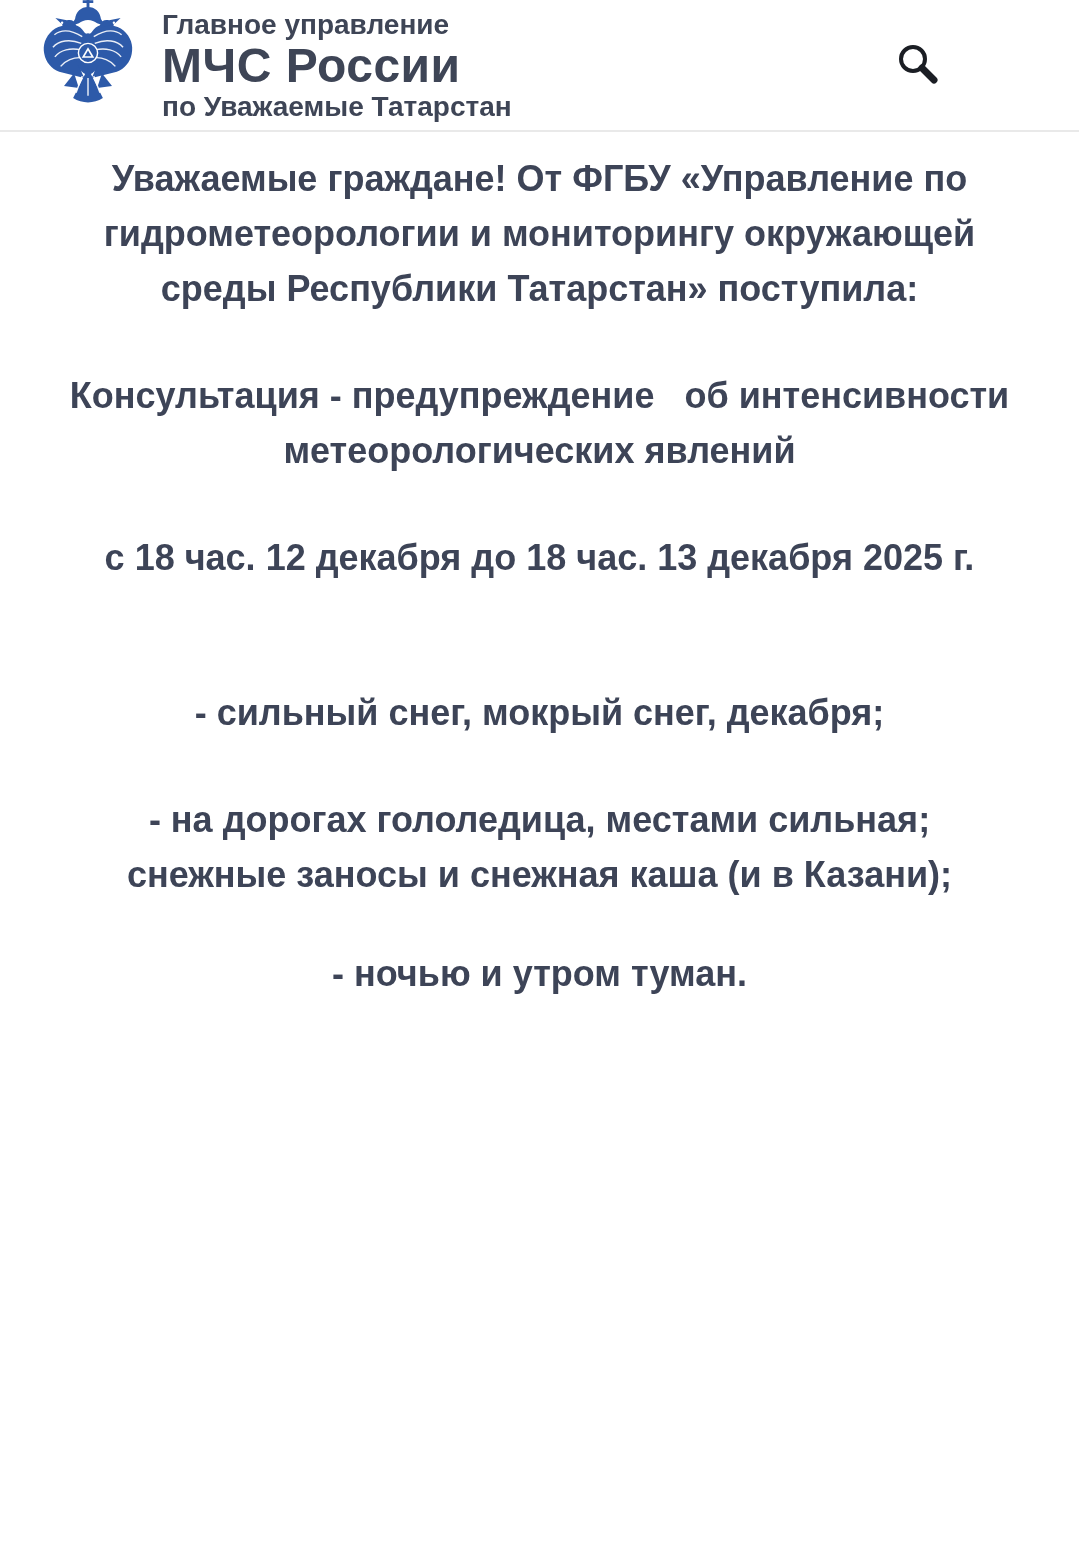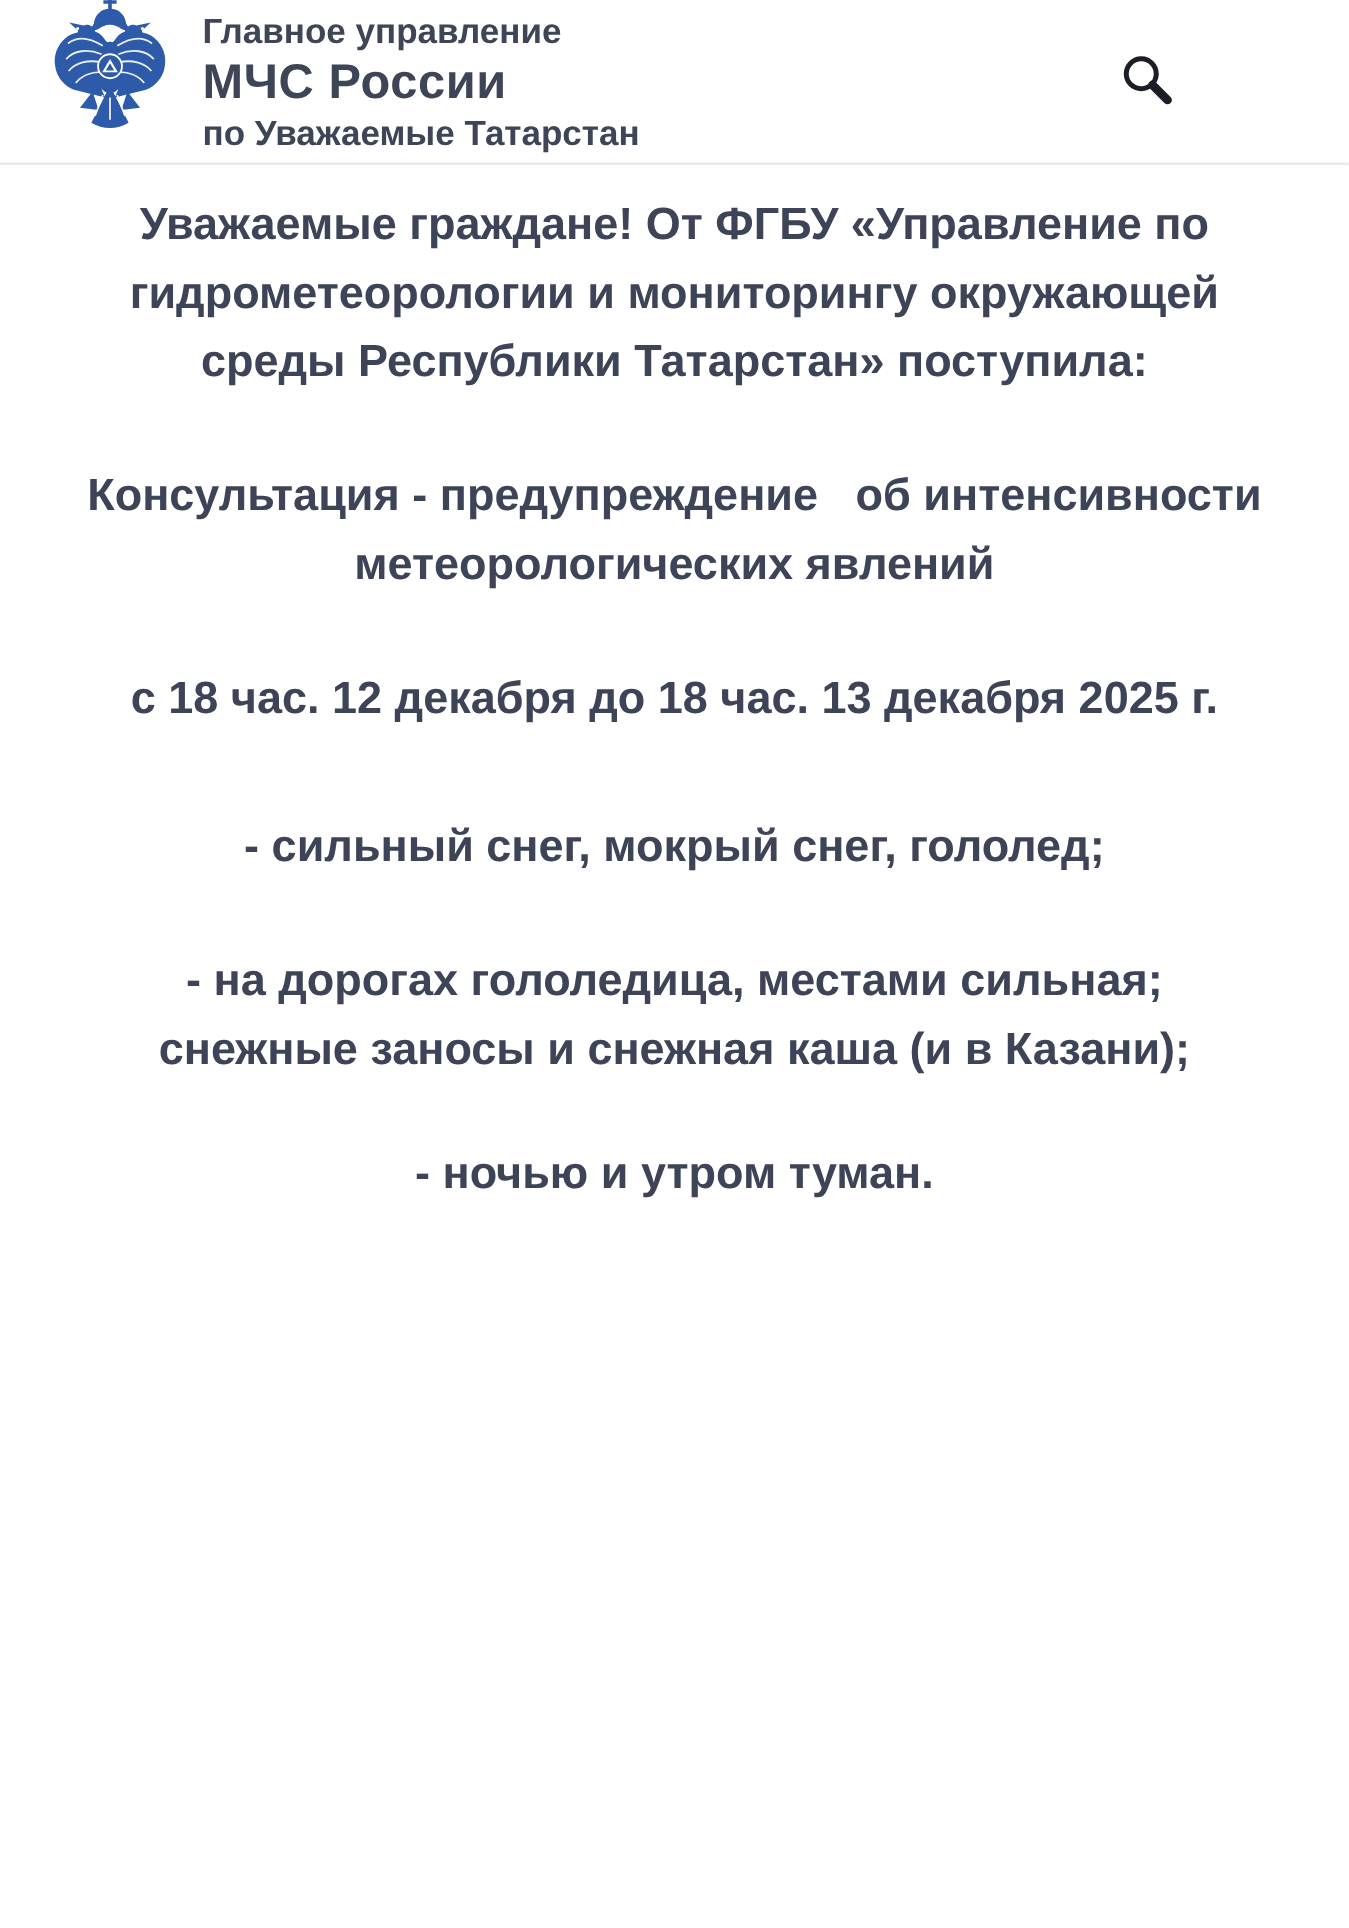--- a/index.html
+++ b/index.html
@@ -21,21 +21,21 @@
     background: #ffffff;
   }
   .brand {
     display: flex;
     align-items: center;
     cursor: pointer;
   }
   .brand .emblem { width: 96px; height: 140px; display: block; }
   .titles { margin-left: 26px; color: #3e4556; }
   .titles .dept   { font-size: 28px; line-height: 35px; font-weight: 600; }
-  .titles .org    { font-size: 39px; line-height: 47px; font-weight: 700; letter-spacing: 0.5px; }
+  .titles .org    { font-size: 48px; line-height: 47px; font-weight: 700; letter-spacing: 0.5px; }
   .titles .region { font-size: 28px; line-height: 35px; font-weight: 600; }
   .header-spacer { flex: 1; }
   .icon-btn {
     background: none; border: none; cursor: pointer;
     display: flex; align-items: center; justify-content: center;
     padding: 0;
   }
   .search-btn { margin-right: 48px; }
   .burger { display: block; width: 50px; }
   .burger .bar {
@@ -50,21 +50,21 @@
     text-align: center;
   }
   .para {
     color: #3d4457;
     font-weight: 700;
     font-size: 36px;
     line-height: 55px;
     white-space: pre-wrap;
     margin: 0 0 52px;
   }
-  .para.mb-xl { margin-bottom: 64px; }
+  .para.mb-xl { margin-bottom: 100px; }
   .para.mb-lg { margin-bottom: 44px; }
 </style>
 </head>
 <body>
 
 <header class="header">
   <div class="brand">
     <svg class="emblem" viewBox="0 0 200 290" xmlns="http://www.w3.org/2000/svg" aria-hidden="true">
       <g fill="#2d5aa9">
         <path d="M97 2h6v8h8v6h-8v10h-6V16h-8v-6h8z"></path>
@@ -119,17 +119,17 @@
   </button>
 </header>
 
 <main class="content">
   <p class="para">Уважаемые граждане! От ФГБУ «Управление по
 гидрометеорологии и мониторингу окружающей
 среды Республики Татарстан» поступила:</p>
   <p class="para">Консультация - предупреждение   об интенсивности
 метеорологических явлений</p>
   <p class="para mb-xl">с 18 час. 12 декабря до 18 час. 13 декабря 2025 г.</p>
-  <p class="para">- сильный снег, мокрый снег, гололед;</p>
+  <p class="para">- сильный снег, мокрый снег, декабря;</p>
   <p class="para mb-lg">- на дорогах гололедица, местами сильная;
 снежные заносы и снежная каша (и в Казани);</p>
   <p class="para">- ночью и утром туман.</p>
 </main>
 
 </body></html>

